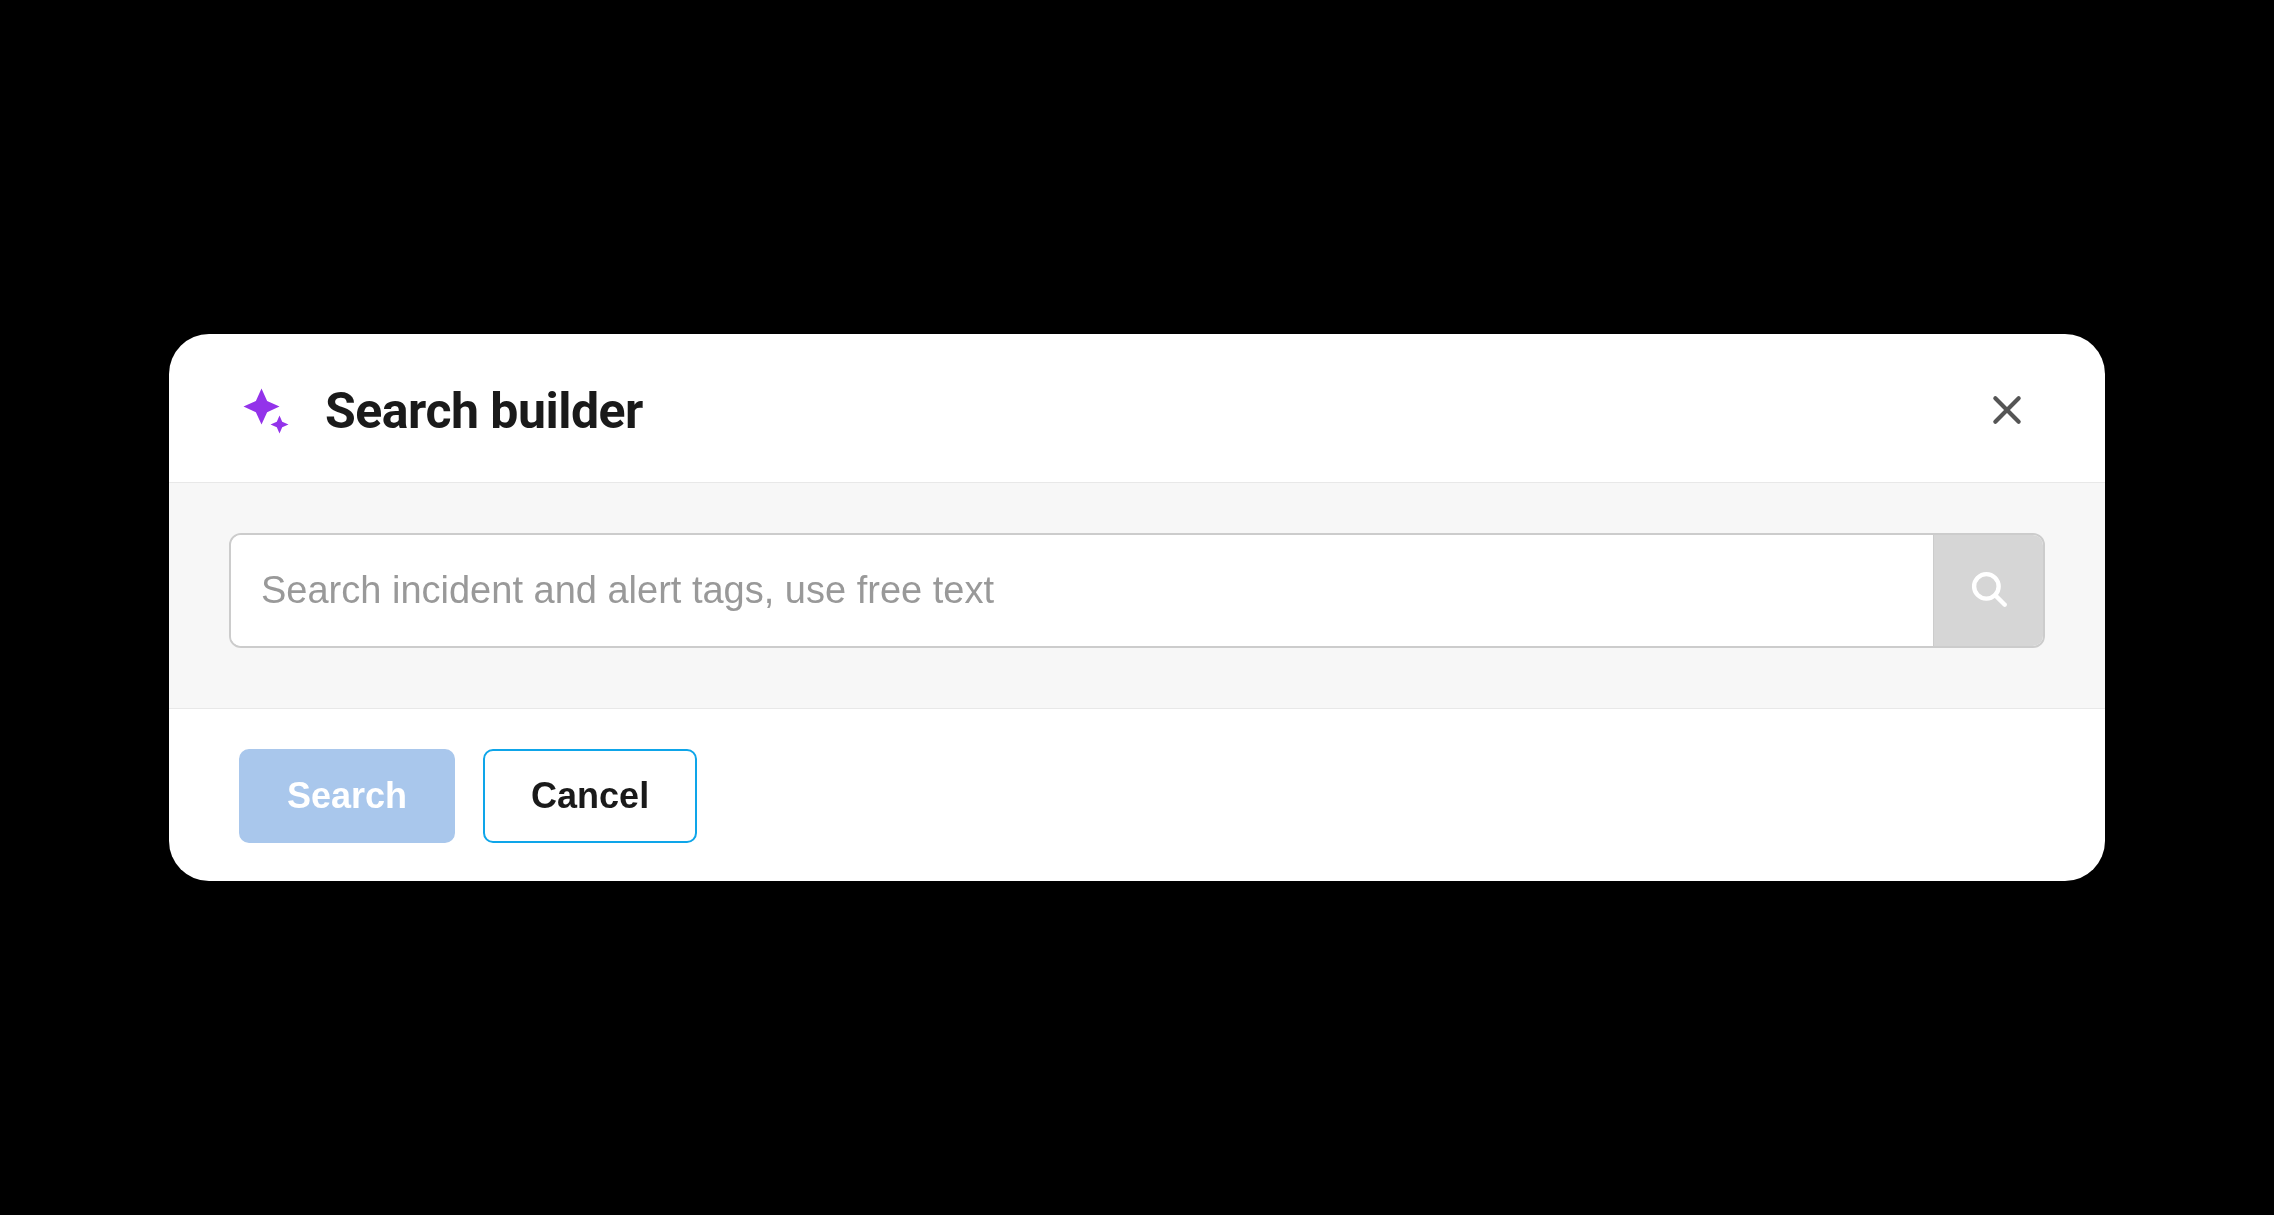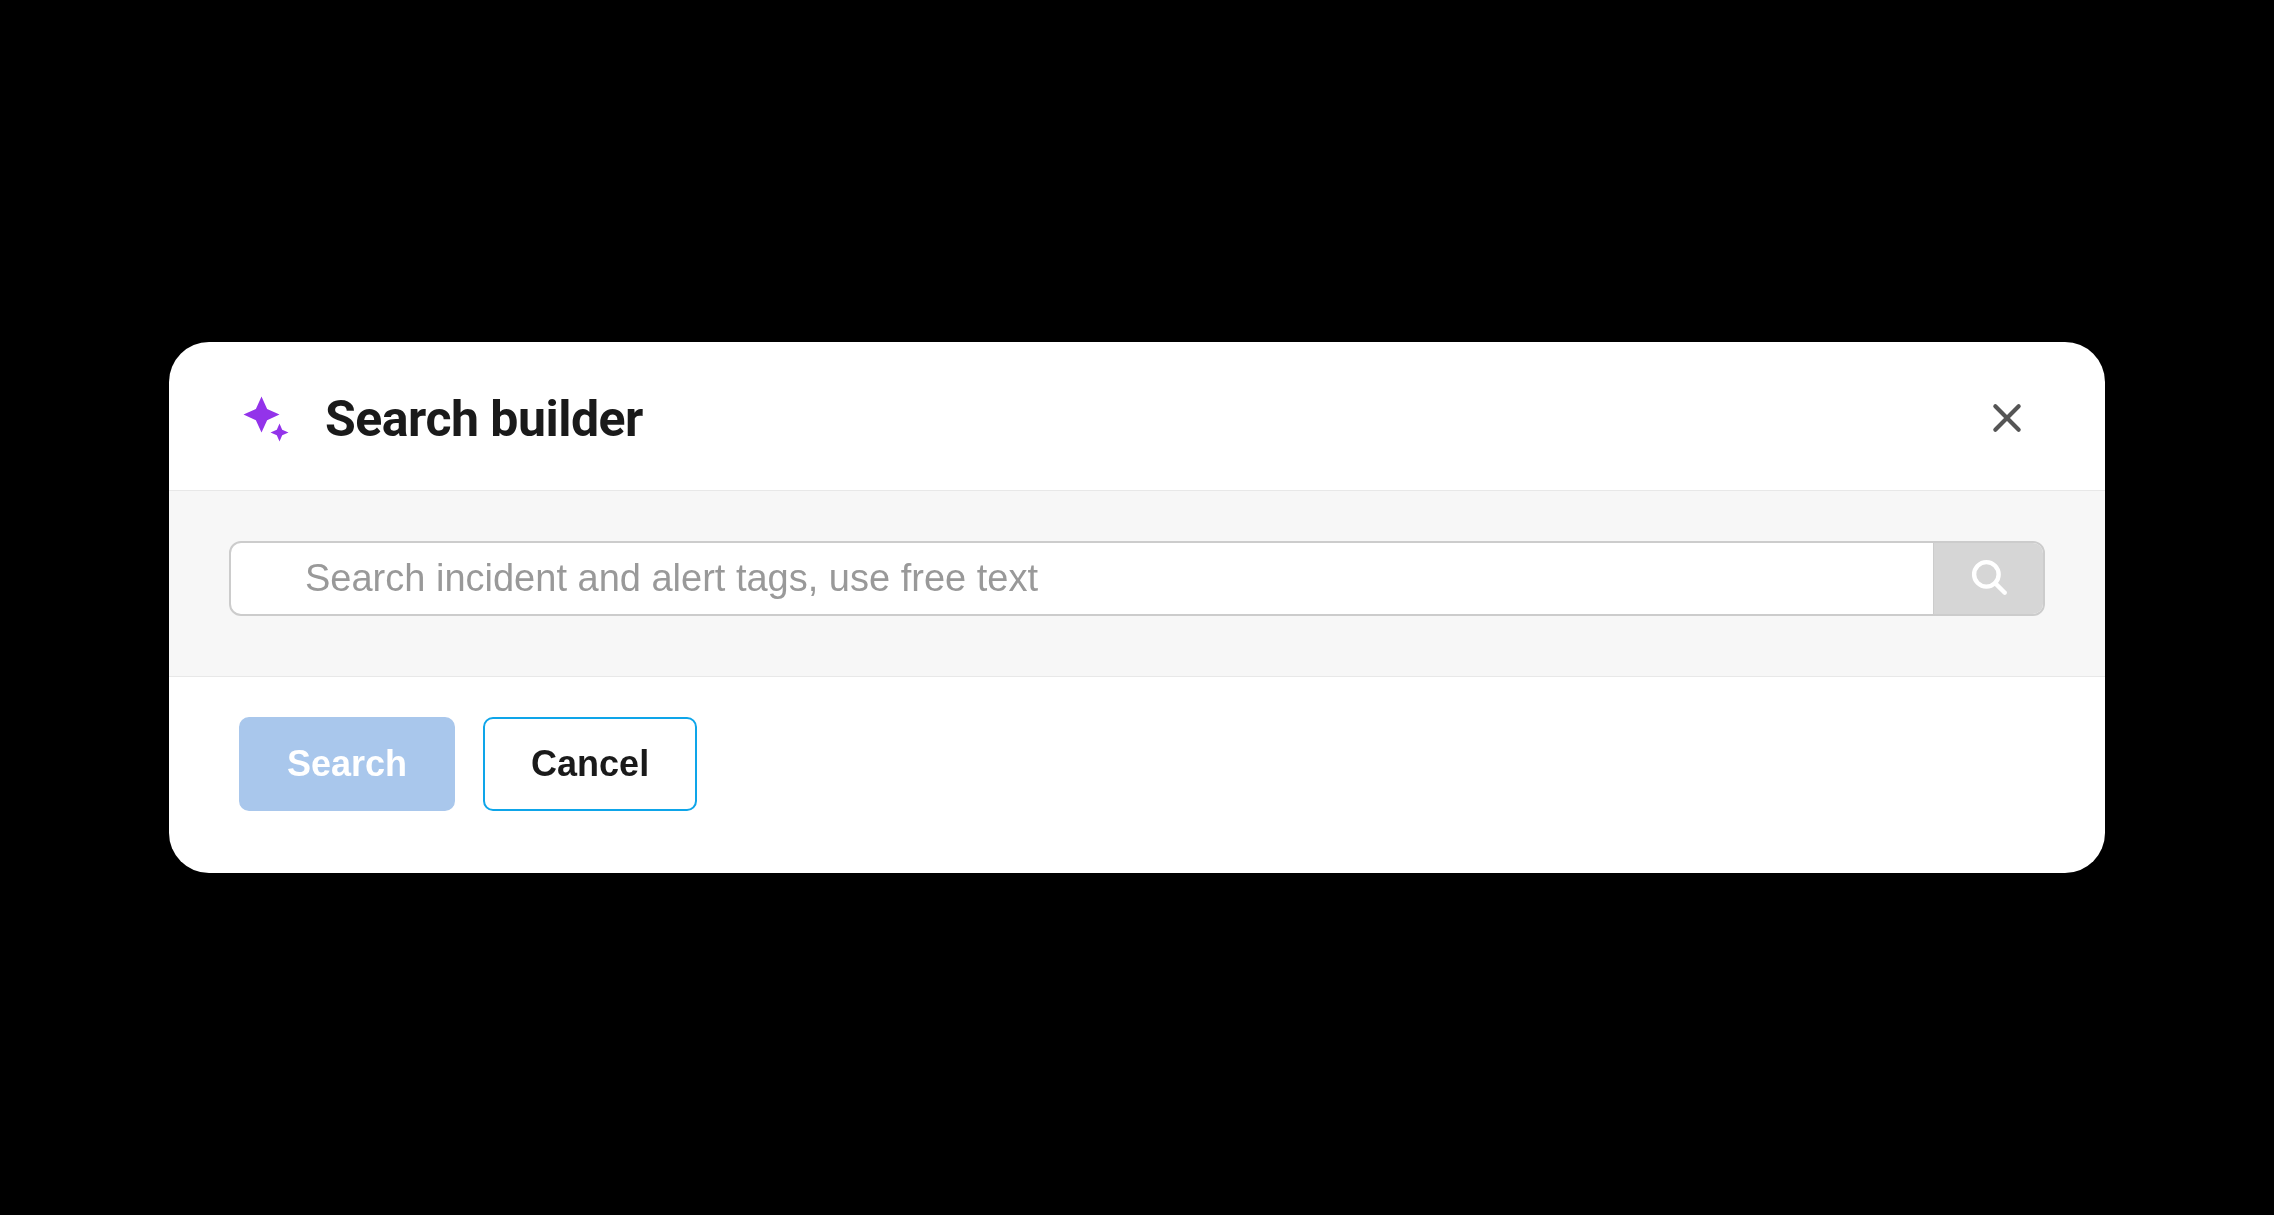--- a/index.html
+++ b/index.html
@@ -83,25 +83,24 @@
       border: 2px solid #ccc;
       border-radius: 12px;
       overflow: hidden;
       background: #fff;
     }
 
     .search-input {
       flex: 1;
       border: none;
       outline: none;
-      padding: 14px 30px;
+      padding: 34px 30px;
       font-size: 38px;
       color: #333;
       background: #fff;
-      margin-left: 44px;
     }
 
     .search-input::placeholder {
       color: #999;
     }
 
     .search-icon-btn {
       width: 110px;
       background: #d6d6d6;
       border: none;
@@ -149,21 +148,21 @@
       top: 36px;
       width: 9px;
       height: 9px;
       background: #888;
       border-radius: 50%;
     }
 
     .modal-footer {
       display: flex;
       gap: 28px;
-      padding: 40px 70px 62px 70px;
+      padding: 40px 70px 38px 70px;
       border-top: 1px solid #e8e8e8;
     }
 
     .btn {
       padding: 24px 46px;
       font-size: 36px;
       font-weight: 600;
       border-radius: 10px;
       cursor: pointer;
       border: 2px solid transparent;

